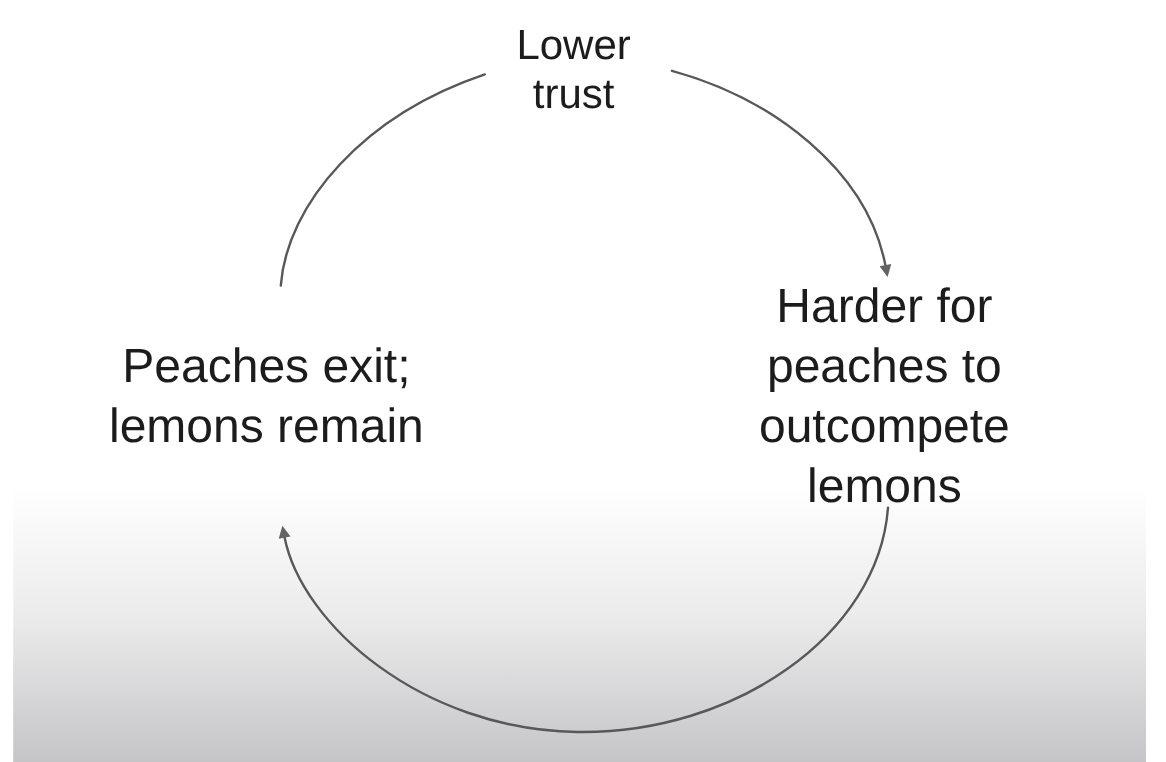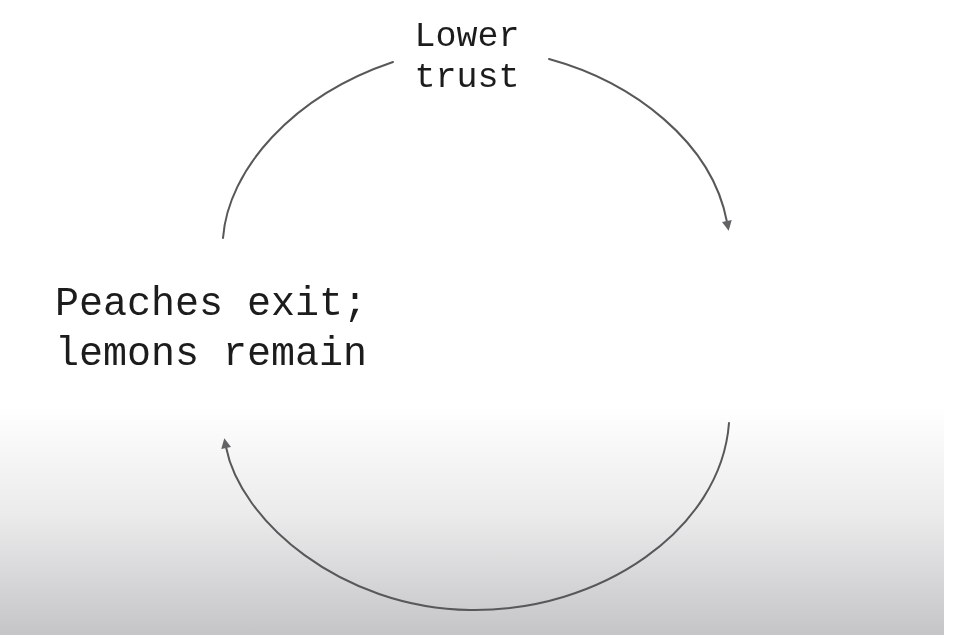--- a/index.html
+++ b/index.html
@@ -5,21 +5,22 @@
   html, body {
     margin: 0;
     padding: 0;
   }
   .stage {
     position: relative;
     width: 944px;
     height: 635px;
     overflow: hidden;
     background: linear-gradient(180deg, #ffffff 0%, #ffffff 64%, #ebebec 81%, #c5c5c7 100%);
-    font-family: Liberation Mono, monospace;
+    font-family: Liberation Sans, sans-serif;
+    margin-left: 11px;
   }
   .arcs {
     position: absolute;
     left: 0;
     top: 0;
     width: 972px;
     height: 635px;
     display: block;
   }
   .arc {
@@ -70,17 +71,19 @@
     <path class="arc" d="M 223 238 C 228 170 292 96 393 62"></path>
 
     <path class="arc" marker-end="url(#arrowhead)" d="M 549 59 C 633 82 712 142 727 222"></path>
 
     <path class="arc" marker-end="url(#arrowhead)" d="M 729 423 C 721 530 600 612 470 610 C 340 608 240 520 226 447"></path>
   </svg>
 
   <div class="node node-top">Lower
 trust</div>
 
+  <div class="node node-right">Harder for peaches to
+outcompete lemons</div>
 
   <div class="node node-left">Peaches exit;
 lemons remain</div>
 
 </div>
 
 </body></html>

